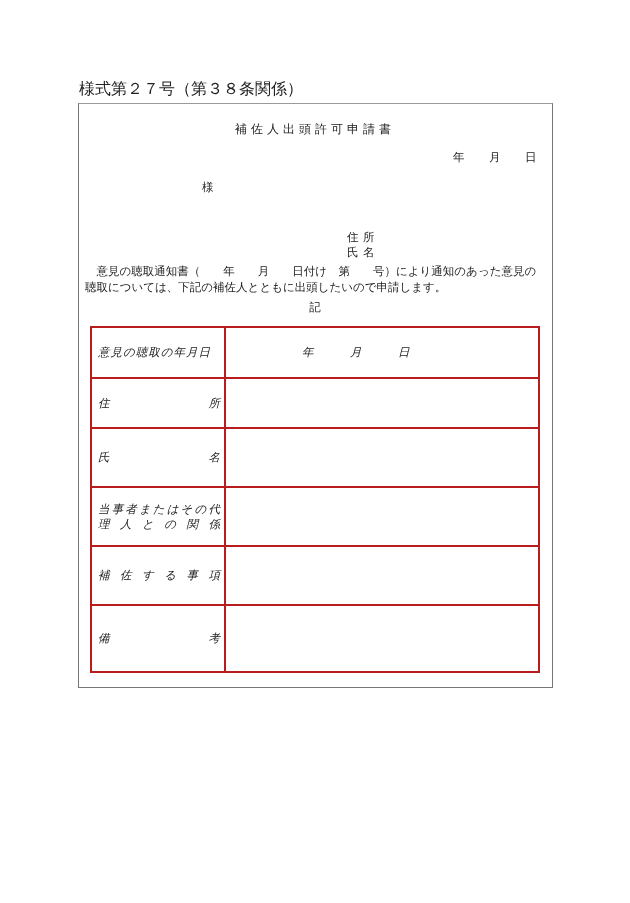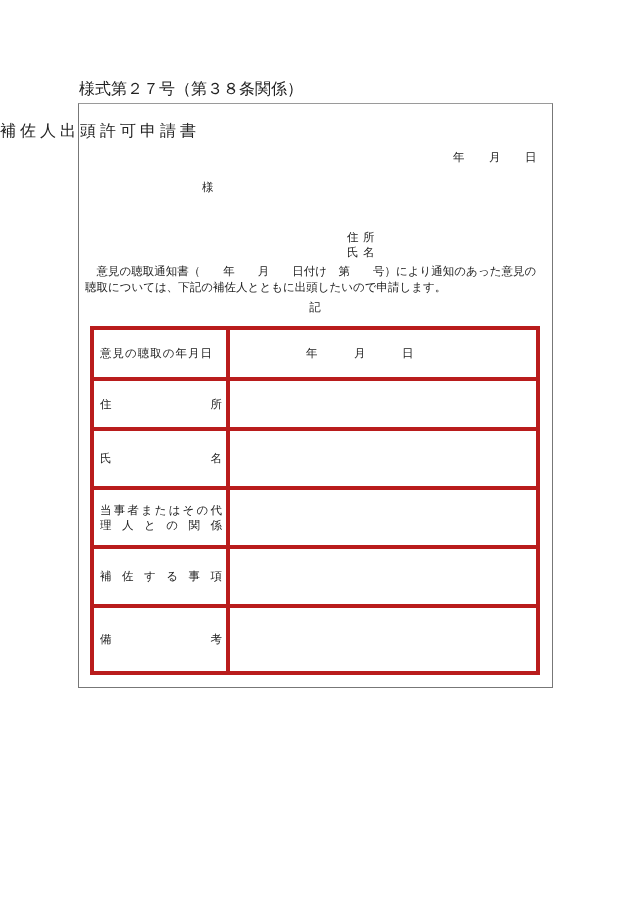--- a/index.html
+++ b/index.html
@@ -2,30 +2,30 @@
 <html><head>
 <meta charset="utf-8">
 <style>
   html, body { margin:0; padding:0; background:#ffffff; }
   body { width:630px; height:903px; position:relative; overflow:hidden;
          font-family:"DejaVu Serif","Liberation Serif",serif; color:#222; font-size:11.5px; }
   .abs { position:absolute; white-space:nowrap; }
   .form-number { left:79px; top:79px; font-size:16px; }
   .outer-box { position:absolute; left:78px; top:103px; width:473px; height:583px;
                border:1px solid #777; border-top-color:#9a9a9a; }
-  .title { left:0; width:630px; top:121px; letter-spacing:4px; font-size:16px; }
+  .title { left:0; width:630px; top:121px; text-align:center; letter-spacing:4px; font-size:12px; }
   .date-line { left:453px; top:150px; word-spacing:0;font-family:Liberation Serif, serif; }
   .date-line span { display:inline-block; }
   .addressee { left:202px; top:180px; }
   .applicant { left:347px; top:209px; line-height:15px;margin-top:21px; }
   .applicant div span { display:inline-block; }
   .body-text { left:85px; top:240px; width:462px; line-height:16px; white-space:normal;margin-top:23px; }
   .ki { left:0; width:630px; top:300px; text-align:center; }
   table.detail { position:absolute; left:90px; top:326px; width:450px; border-collapse:collapse; }
-  table.detail td { border:4px solid #b91c1c; padding:0; vertical-align:middle; }
+  table.detail td { border:2px solid #b91c1c; padding:0; vertical-align:middle;font-style:italic; }
   table.detail td.label { width:122px; padding:0 4px 0 6px; font-size:11.5px; }
   .spread { display:flex; justify-content:space-between; }
   .spread2 { display:flex; justify-content:space-between; line-height:15px; }
   .date-cell { display:flex; padding-left:76px; gap:0; }
   .date-cell span { display:inline-block; width:48px; }
 </style>
 </head>
 <body>
 
 <div class="abs form-number">様式第２７号（第３８条関係）</div>

